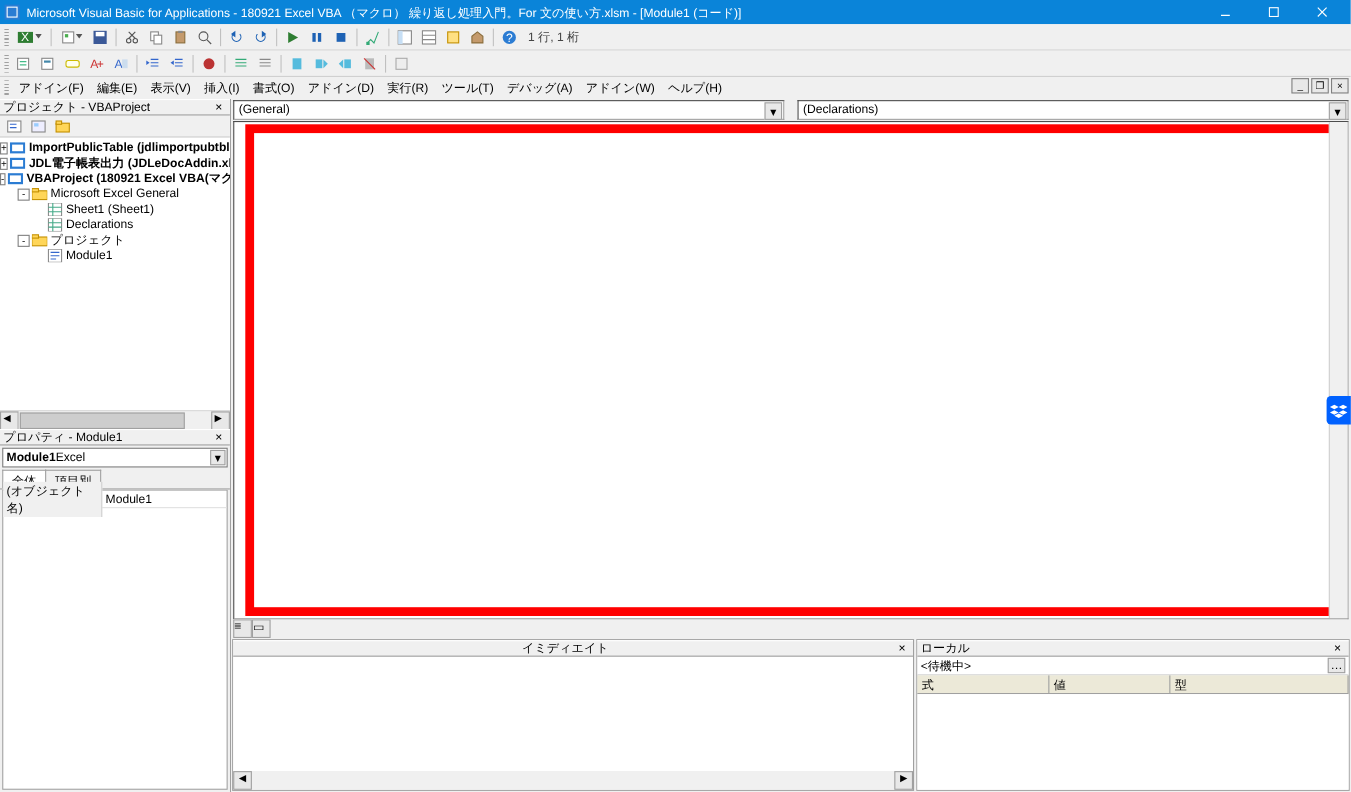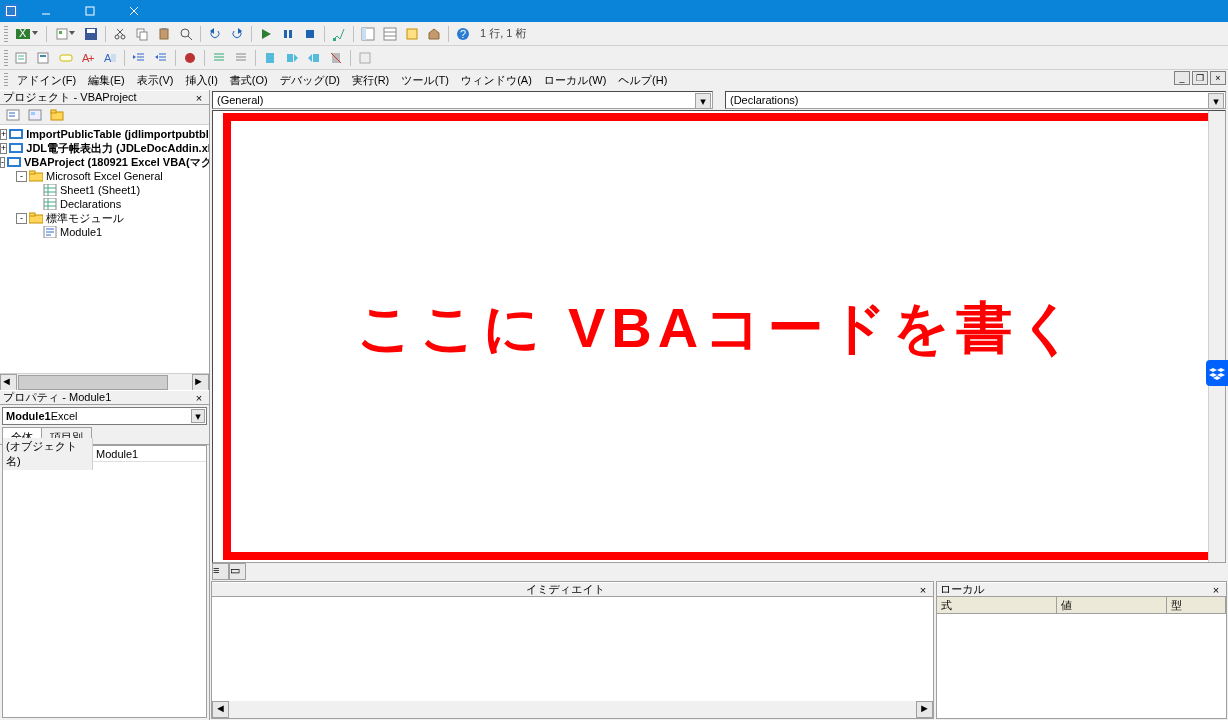--- a/index.html
+++ b/index.html
@@ -74,21 +74,21 @@
 .annotation { position:absolute; left:50%; top:50%; transform:translate(-50%,-60%); color:#ff0000; font-size:56px; font-weight:700; font-family: "Meiryo","Yu Gothic",sans-serif; white-space:nowrap; letter-spacing: 6px;}
 .code-vscroll{ position:absolute; right:0; top:0; bottom:0; width:17px; background:#f0f0f0; border-left:1px solid #d0d0d0;}
 .code-hscroll-row { height:17px; background:#f0f0f0; display:flex; margin:0 2px;}
 .code-hscroll-row .view-btn{width:17px;height:17px;border:1px solid #a0a0a0;background:#e8e8e8;}
 .code-hscroll-row .track{flex:1;}
 
 
 .bottom-row { display:flex; height:140px; }
 .immediate-panel, .locals-panel { display:flex; flex-direction:column; border:1px solid #a0a0a0; margin:1px;}
 .immediate-panel { flex:1;text-align:center; }
-.locals-panel { width:291px; }
+.locals-panel { width:394px; }
 .immediate-body { flex:1; background:#fff; }
 .immediate-hscroll{height:17px;background:#f0f0f0;display:flex;}
 .locals-ctx { height:17px; background:#fff; border-bottom:1px solid #d0d0d0; padding:1px 3px; color:#000; display:flex;}
 .locals-ctx .dd{margin-left:auto;width:16px;border:1px solid #a0a0a0;background:#e8e8e8;display:flex;align-items:center;justify-content:center;}
 .locals-headers { height:17px; display:flex; background:#ece9d8; border-bottom:1px solid #a0a0a0;}
 .locals-headers .lh { border-right:1px solid #a0a0a0; padding:1px 4px;}
 .locals-body { flex:1; background:#fff;}
 
 
 .dropbox-badge { position:absolute; right:0; top:360px; width:22px; height:26px; background:#0061ff; border-top-left-radius:4px; border-bottom-left-radius:4px; display:flex;align-items:center;justify-content:center;}
@@ -100,20 +100,21 @@
 <body>
 
 <div class="titlebar">
   <span class="app-icon">
     <svg width="14" height="14">
         <rect width="14" height="14" fill="#2b7cd3"></rect>
         <rect x="2" y="2" width="10" height="10" fill="#fff"></rect>
         <rect x="3" y="3" width="8" height="8" fill="#2b7cd3"></rect>
       </svg>
   </span>
+  <span class="title-text">Microsoft Visual Basic for Applications - 180921 Excel VBA （マクロ） 繰り返し処理入門。For 文の使い方.xlsm - [Module1 (コード)]</span>
   <div class="win-btns">
     <div class="win-btn">
         <svg width="10" height="10">
           <line x1="1" y1="8" x2="9" y2="8" stroke="#fff" stroke-width="1"></line>
         </svg>
       </div>
     <div class="win-btn">
         <svg width="10" height="10">
           <rect x="1" y="1" width="8" height="8" fill="none" stroke="#fff"></rect>
         </svg>
@@ -354,25 +355,25 @@
     </div>
 </div>
 
 <div class="menubar">
   <span class="grip"></span>
   <div class="menu-item"><span>アドイン(F)</span></div>
   <div class="menu-item"><span>編集(E)</span></div>
   <div class="menu-item"><span>表示(V)</span></div>
   <div class="menu-item"><span>挿入(I)</span></div>
   <div class="menu-item"><span>書式(O)</span></div>
-  <div class="menu-item"><span>デバッグ(D)</span></div>
+  <div class="menu-item"><span>アドイン(D)</span></div>
   <div class="menu-item"><span>実行(R)</span></div>
   <div class="menu-item"><span>ツール(T)</span></div>
-  <div class="menu-item"><span>ウィンドウ(A)</span></div>
-  <div class="menu-item"><span>ローカル(W)</span></div>
+  <div class="menu-item"><span>デバッグ(A)</span></div>
+  <div class="menu-item"><span>アドイン(W)</span></div>
   <div class="menu-item"><span>ヘルプ(H)</span></div>
   <div class="mdi-btns">
     <div class="mdi-btn">_</div>
     <div class="mdi-btn">❐</div>
     <div class="mdi-btn">×</div>
   </div>
 </div>
 
 <div class="workarea">
 
@@ -477,21 +478,21 @@
           </div>
           <div class="tree-node">
             <span class="spacer" style="width: 16px;"></span>
             <span class="expander">-</span>
             <span class="node-icon">
               <svg width="14" height="12">
                 <rect x="0" y="3" width="14" height="8" fill="#ffd659" stroke="#c49000"></rect>
                 <rect x="0" y="1" width="6" height="3" fill="#ffd659" stroke="#c49000"></rect>
               </svg>
             </span>
-            <span class="node-label">標準モジュール</span>
+            <span class="node-label">プロジェクト</span>
           </div>
           <div class="tree-node">
             <span class="spacer" style="width: 30px;"></span>
             <span style="width: 13px; display: inline-block;"></span>
             <span class="node-icon">
               <svg width="14" height="12">
                 <rect x="1" y="0" width="12" height="12" fill="#fff" stroke="#888"></rect>
                 <line x1="3" y1="3" x2="11" y2="3" stroke="#36c"></line>
                 <line x1="3" y1="6" x2="11" y2="6" stroke="#36c"></line>
                 <line x1="3" y1="9" x2="8" y2="9" stroke="#36c"></line>
@@ -538,21 +539,20 @@
         <span>(General)</span>
         <span class="cd-dd">▾</span>
       </div>
       <div class="cd-combo">
         <span>(Declarations)</span>
         <span class="cd-dd">▾</span>
       </div>
     </div>
     <div class="code-editor">
       <div class="red-border"></div>
-      <div class="annotation">ここに VBAコードを書く</div>
       <div class="code-vscroll"></div>
     </div>
     <div class="code-hscroll-row">
       <div class="view-btn">≡</div>
       <div class="view-btn">▭</div>
       <div class="track"></div>
     </div>
 
     <div class="bottom-row">
       <div class="immediate-panel">
@@ -565,20 +565,24 @@
           <div class="view-btn" style="width:17px;border:1px solid #a0a0a0;background:#e8e8e8;">◄</div>
           <div style="flex:1"></div>
           <div class="view-btn" style="width:17px;border:1px solid #a0a0a0;background:#e8e8e8;">►</div>
         </div>
       </div>
       <div class="locals-panel">
         <div class="panel-header">
           <span class="ph-title">ローカル</span>
           <span class="ph-close">×</span>
         </div>
+        <div class="locals-ctx">
+          <span>&lt;待機中&gt;</span>
+          <span class="dd">…</span>
+        </div>
         <div class="locals-headers">
           <div class="lh" style="width:120px"><span>式</span></div>
           <div class="lh" style="width:110px"><span>値</span></div>
           <div class="lh" style="flex:1"><span>型</span></div>
         </div>
         <div class="locals-body"></div>
       </div>
     </div>
   </div>
 </div>

